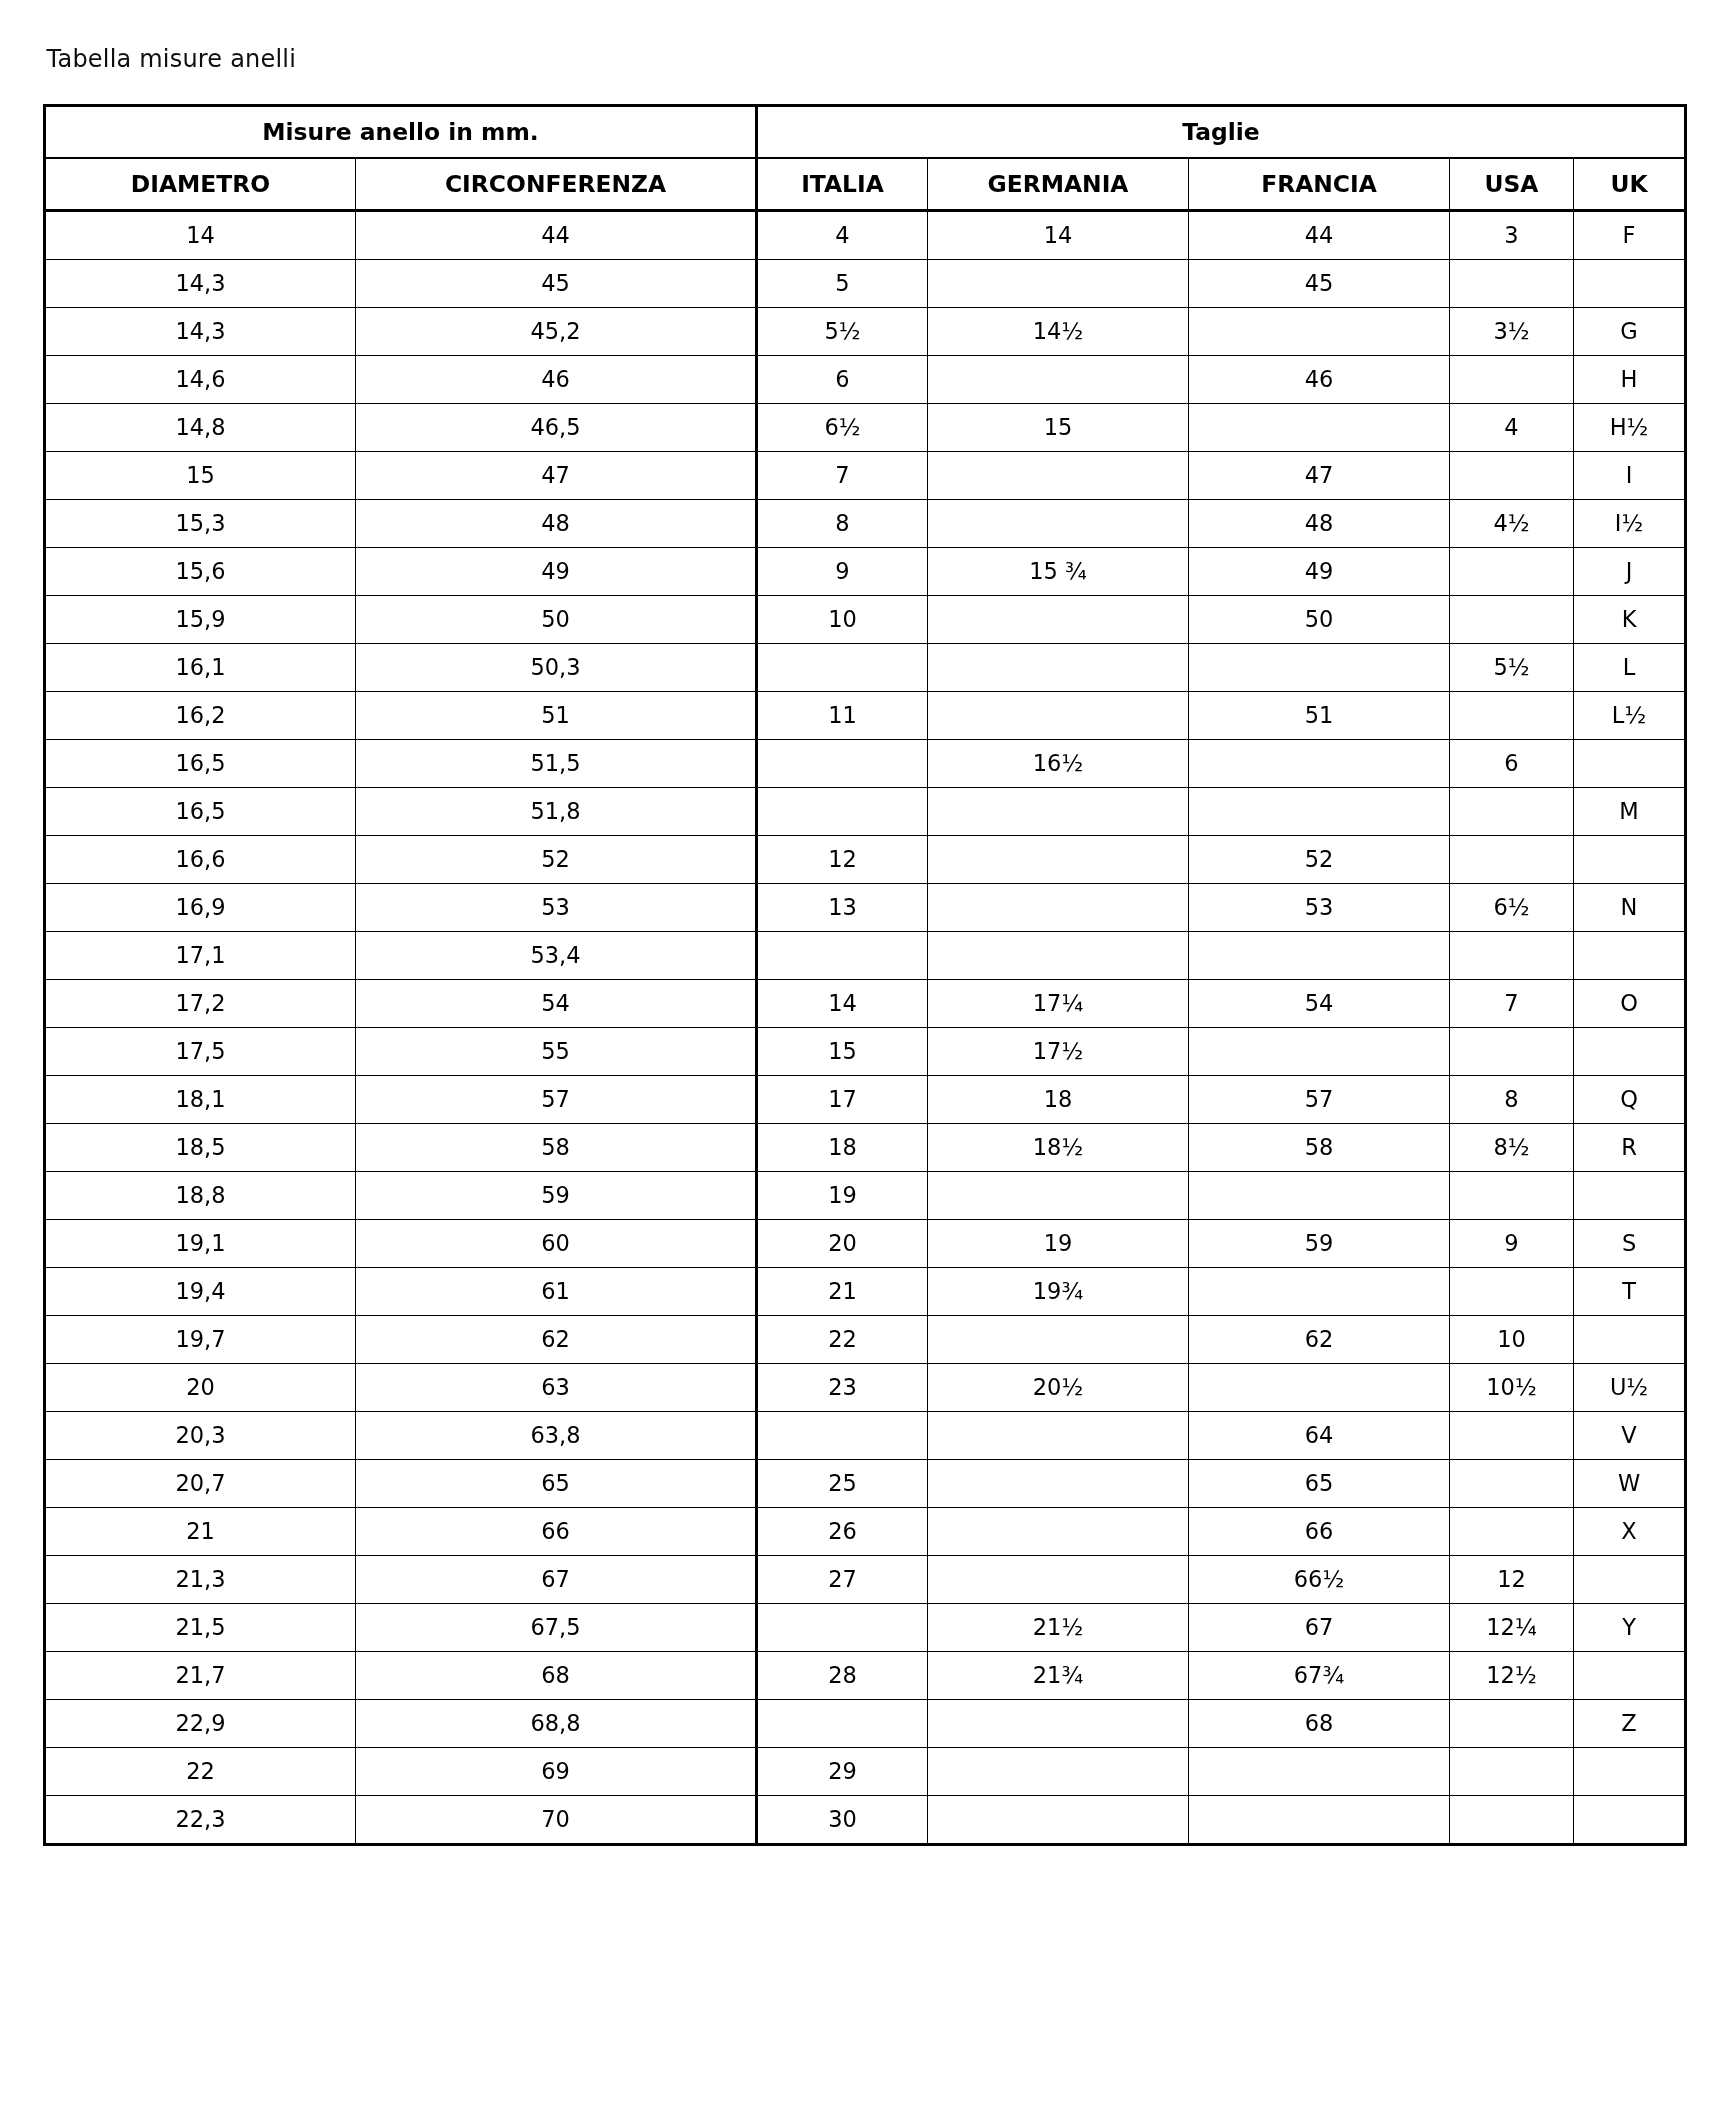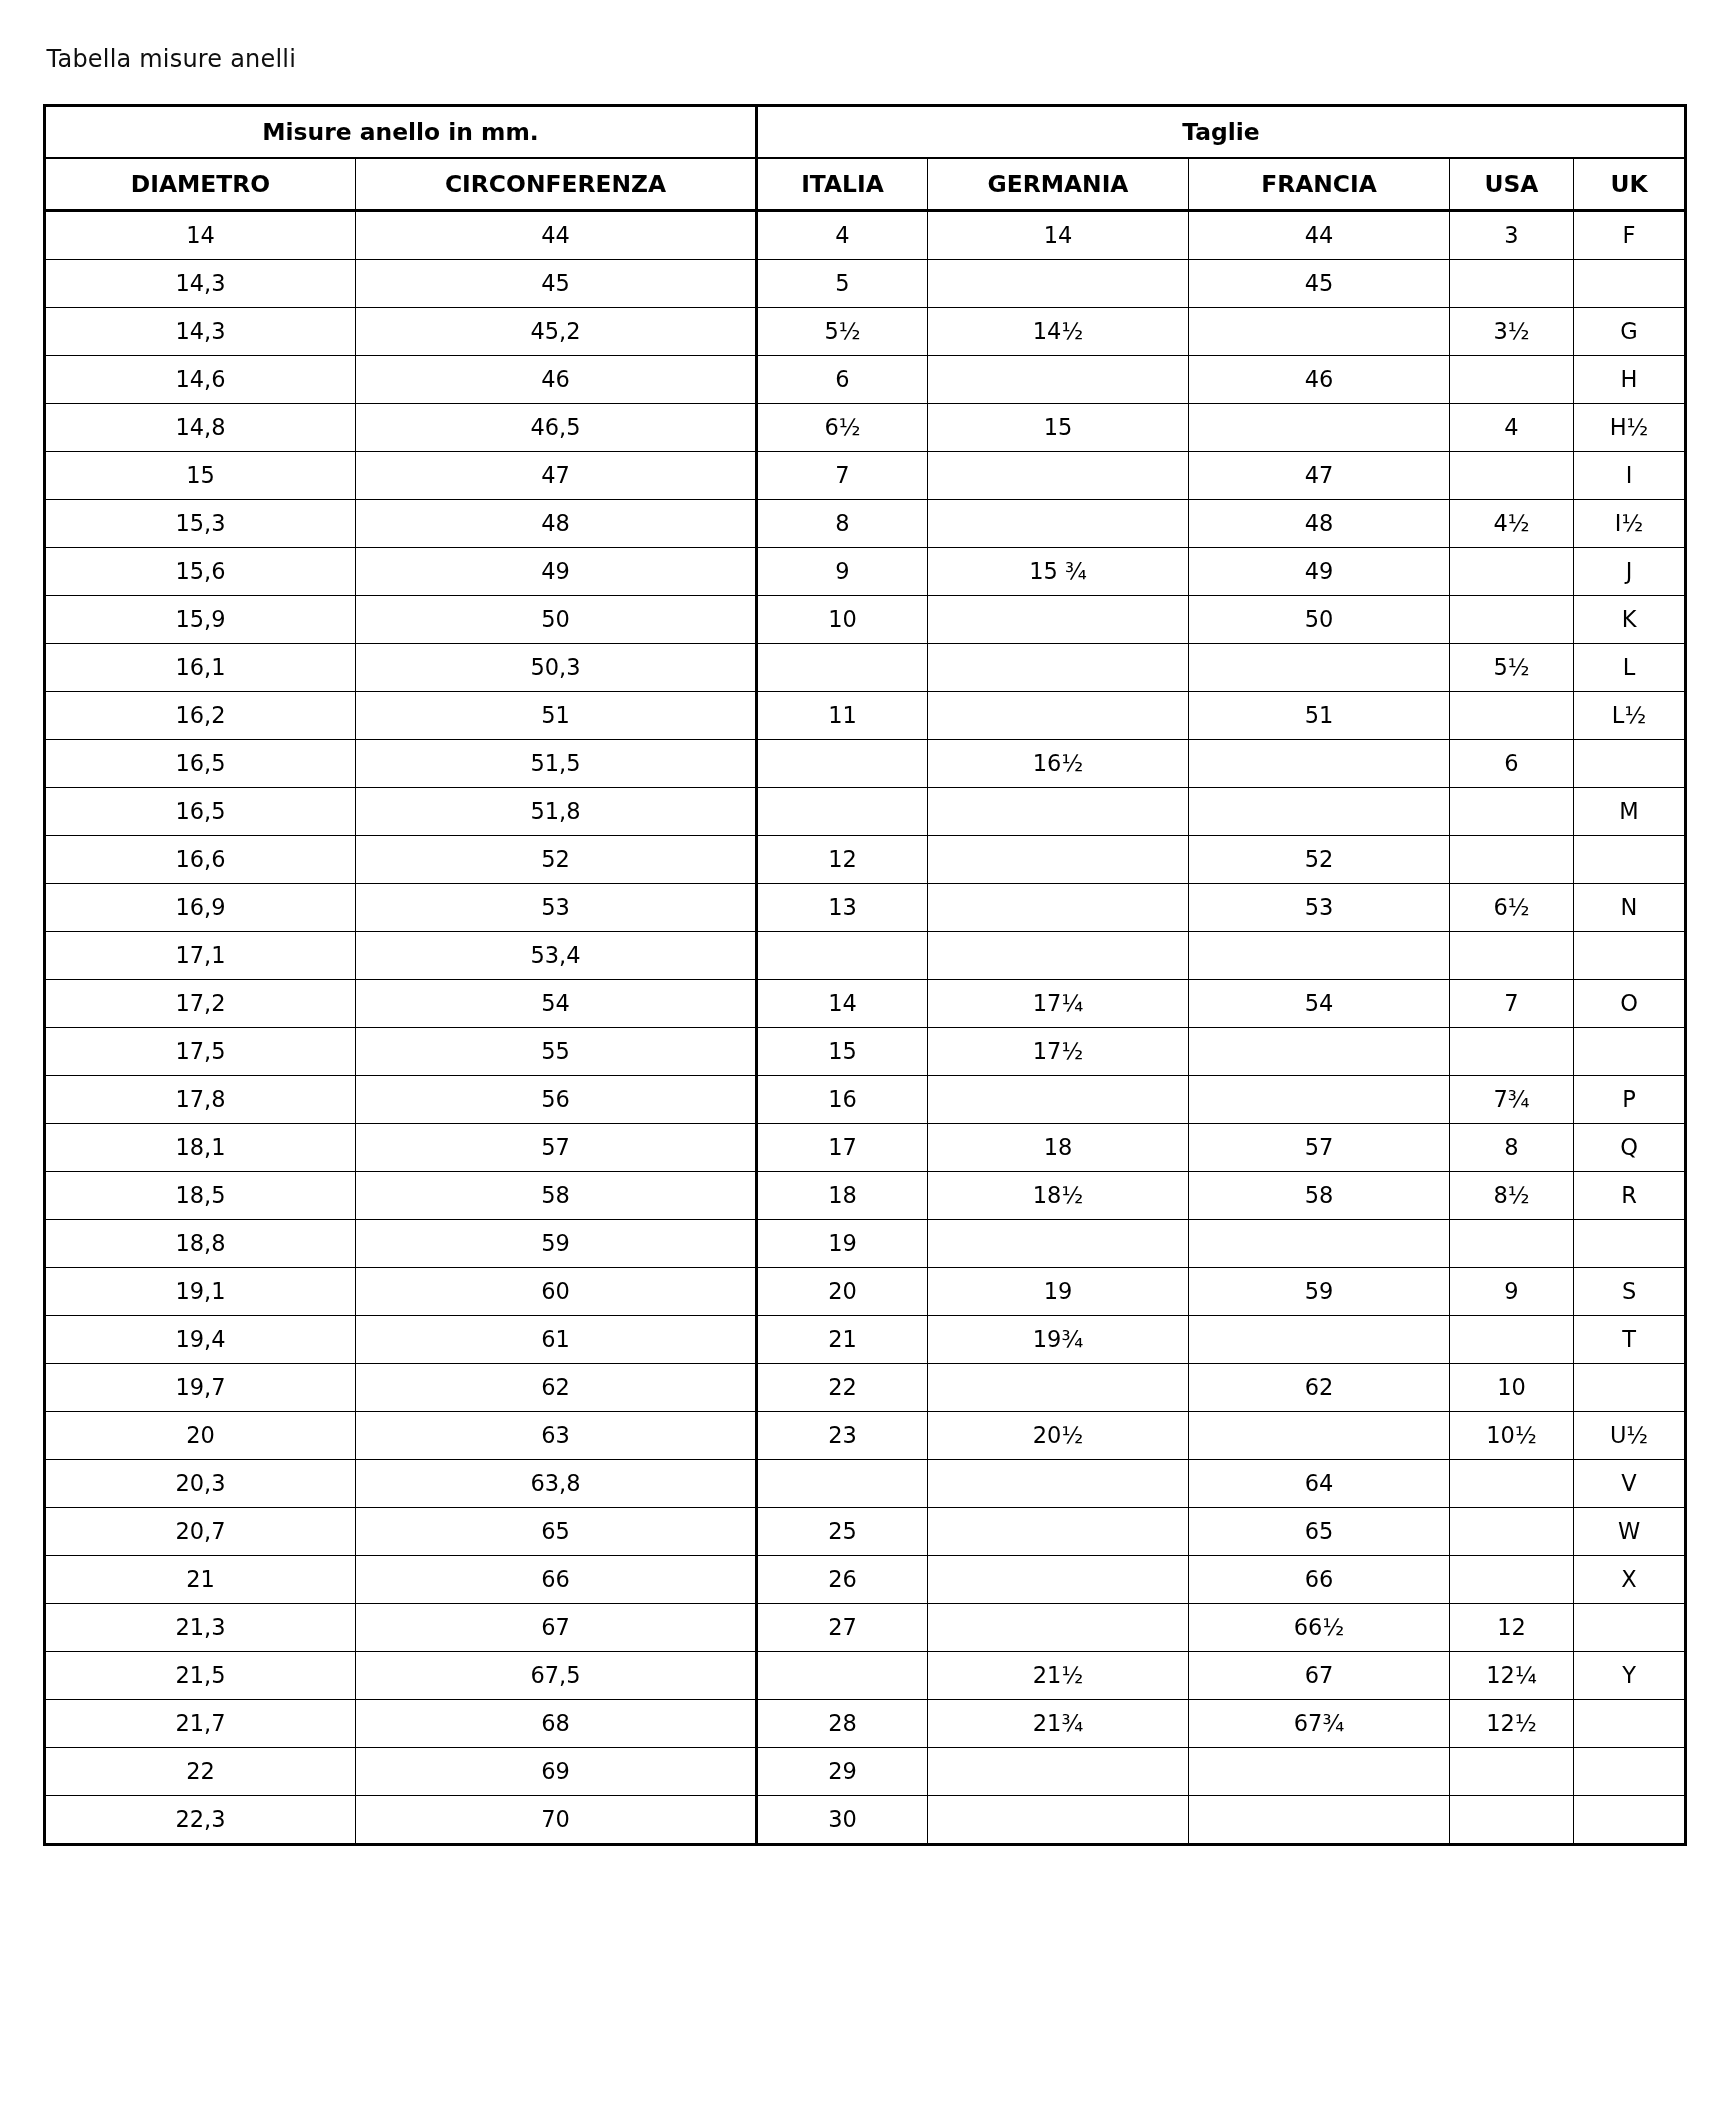--- a/index.html
+++ b/index.html
@@ -267,29 +267,20 @@
           <tr>
             <td>17,5</td>
             <td>55</td>
             <td class="sep-left">15</td>
             <td>17½</td>
             <td></td>
             <td></td>
             <td></td>
           </tr>
           <tr>
-            <td>17,8</td>
-            <td>56</td>
-            <td class="sep-left">16</td>
-            <td></td>
-            <td></td>
-            <td>7¾</td>
-            <td>P</td>
-          </tr>
-          <tr>
             <td>18,1</td>
             <td>57</td>
             <td class="sep-left">17</td>
             <td>18</td>
             <td>57</td>
             <td>8</td>
             <td>Q</td>
           </tr>
           <tr>
             <td>18,5</td>
@@ -393,20 +384,29 @@
           <tr>
             <td>21,7</td>
             <td>68</td>
             <td class="sep-left">28</td>
             <td>21¾</td>
             <td>67¾</td>
             <td>12½</td>
             <td></td>
           </tr>
           <tr>
+            <td>22,9</td>
+            <td>68,8</td>
+            <td class="sep-left"></td>
+            <td></td>
+            <td>68</td>
+            <td></td>
+            <td>Z</td>
+          </tr>
+          <tr>
             <td>22</td>
             <td>69</td>
             <td class="sep-left">29</td>
             <td></td>
             <td></td>
             <td></td>
             <td></td>
           </tr>
           <tr>
             <td>22,3</td>

